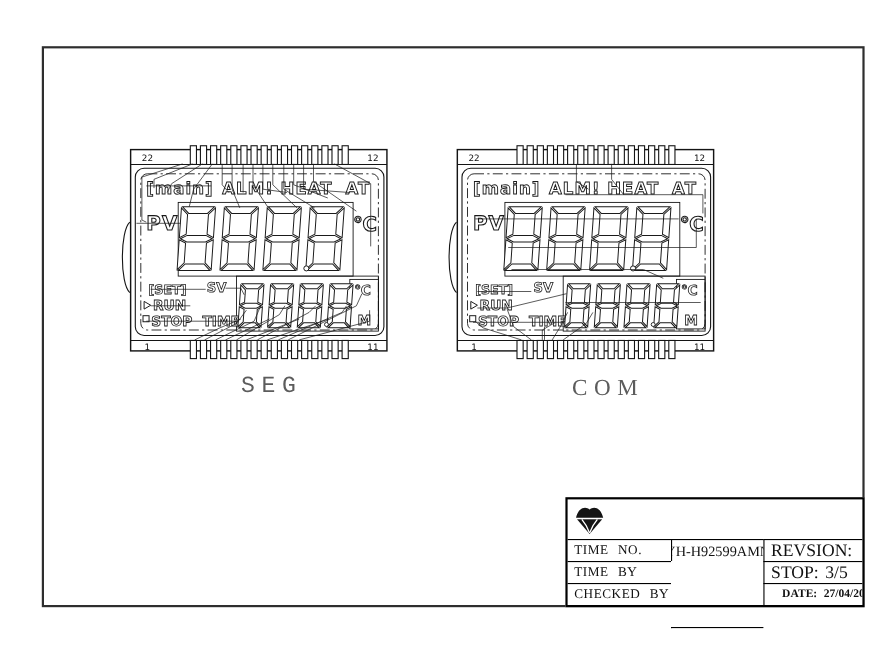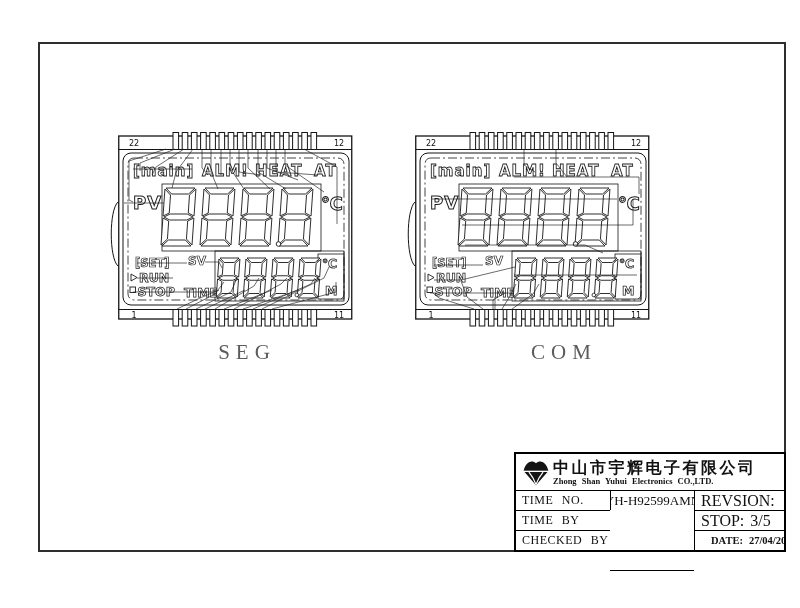--- a/index.html
+++ b/index.html
@@ -6,22 +6,22 @@
   body{width:800px;height:608px;position:relative;overflow:hidden;
        font-family:"Liberation Serif",serif;color:#111;}
   .sheet-border{position:absolute;left:38px;top:42px;width:748px;height:510px;
        border:2px solid #2e2e2e;box-sizing:border-box;}
   svg.lcd{position:absolute;overflow:visible;}
   #lcd-seg{left:108px;top:132px;}
   #lcd-com{left:405px;top:132px;}
   .caption{position:absolute;top:340px;width:120px;text-align:center;
        font-family:"Liberation Serif",serif;font-size:21px;color:#5c5c5c;
        letter-spacing:6px;}
-  #caption-seg{left:187px;}
-  #caption-com{left:504px;text-align:center;}
+  #caption-seg{left:187px;font-family:Liberation Mono, monospace;}
+  #caption-com{left:493px;text-align:center;}
   
   .tblock{position:absolute;left:514px;top:452px;width:272px;height:100px;
        border:2px solid #000;box-sizing:border-box;background:#fff;}
   .tb-company{height:36px;display:flex;align-items:center;}
   .tb-logo{width:30px;height:30px;margin:2px 2px 0 5px;flex:0 0 auto;}
   .tb-names{display:flex;flex-direction:column;justify-content:center;}
   .tb-cn{font-size:16px;font-weight:bold;letter-spacing:2.5px;line-height:17px;white-space:nowrap;}
   .tb-en{font-size:8.5px;font-weight:bold;word-spacing:3px;line-height:10px;white-space:nowrap;}
   .tb-grid{display:grid;grid-template-columns:94px 84px 1fr;grid-auto-rows:20px;}
   .tb-cell{border-top:1.5px solid #000;display:flex;align-items:center;
@@ -374,24 +374,20 @@
 
 <div class="tblock">
   <div class="tb-company">
     <svg class="tb-logo" viewBox="0 0 34 32">
       <path d="M17,5 C13,1 5.5,2.5 3,13.5 L31,13.5 C28.5,2.5 21,1 17,5 Z" fill="#141414"></path>
       <path d="M4,15 L30,15 L17,30 Z" fill="#141414"></path>
       <polyline points="9,15 13.5,21.5 17,29" fill="none" stroke="#fff" stroke-width="1.3"></polyline>
       <polyline points="25,15 20.5,21.5 17,29" fill="none" stroke="#fff" stroke-width="1.3"></polyline>
       <line x1="3" y1="14.2" x2="31" y2="14.2" stroke="#fff" stroke-width="1"></line>
     </svg>
-    <div class="tb-names">
-      <div class="tb-cn">中山市宇辉电子有限公司</div>
-      <div class="tb-en">Zhong Shan Yuhui Electronics CO.,LTD.</div>
-    </div>
   </div>
   <div class="tb-grid">
     <div class="tb-cell cl">TIME NO.</div>
     <div class="tb-cell cv">YH-H92599AMN</div>
     <div class="tb-cell cr r0">
       <span>REVSION:</span>
       <span class="rv">1</span>
     </div>
     <div class="tb-cell cl">TIME BY</div>
     <div class="tb-cell cv big">ZB</div>

